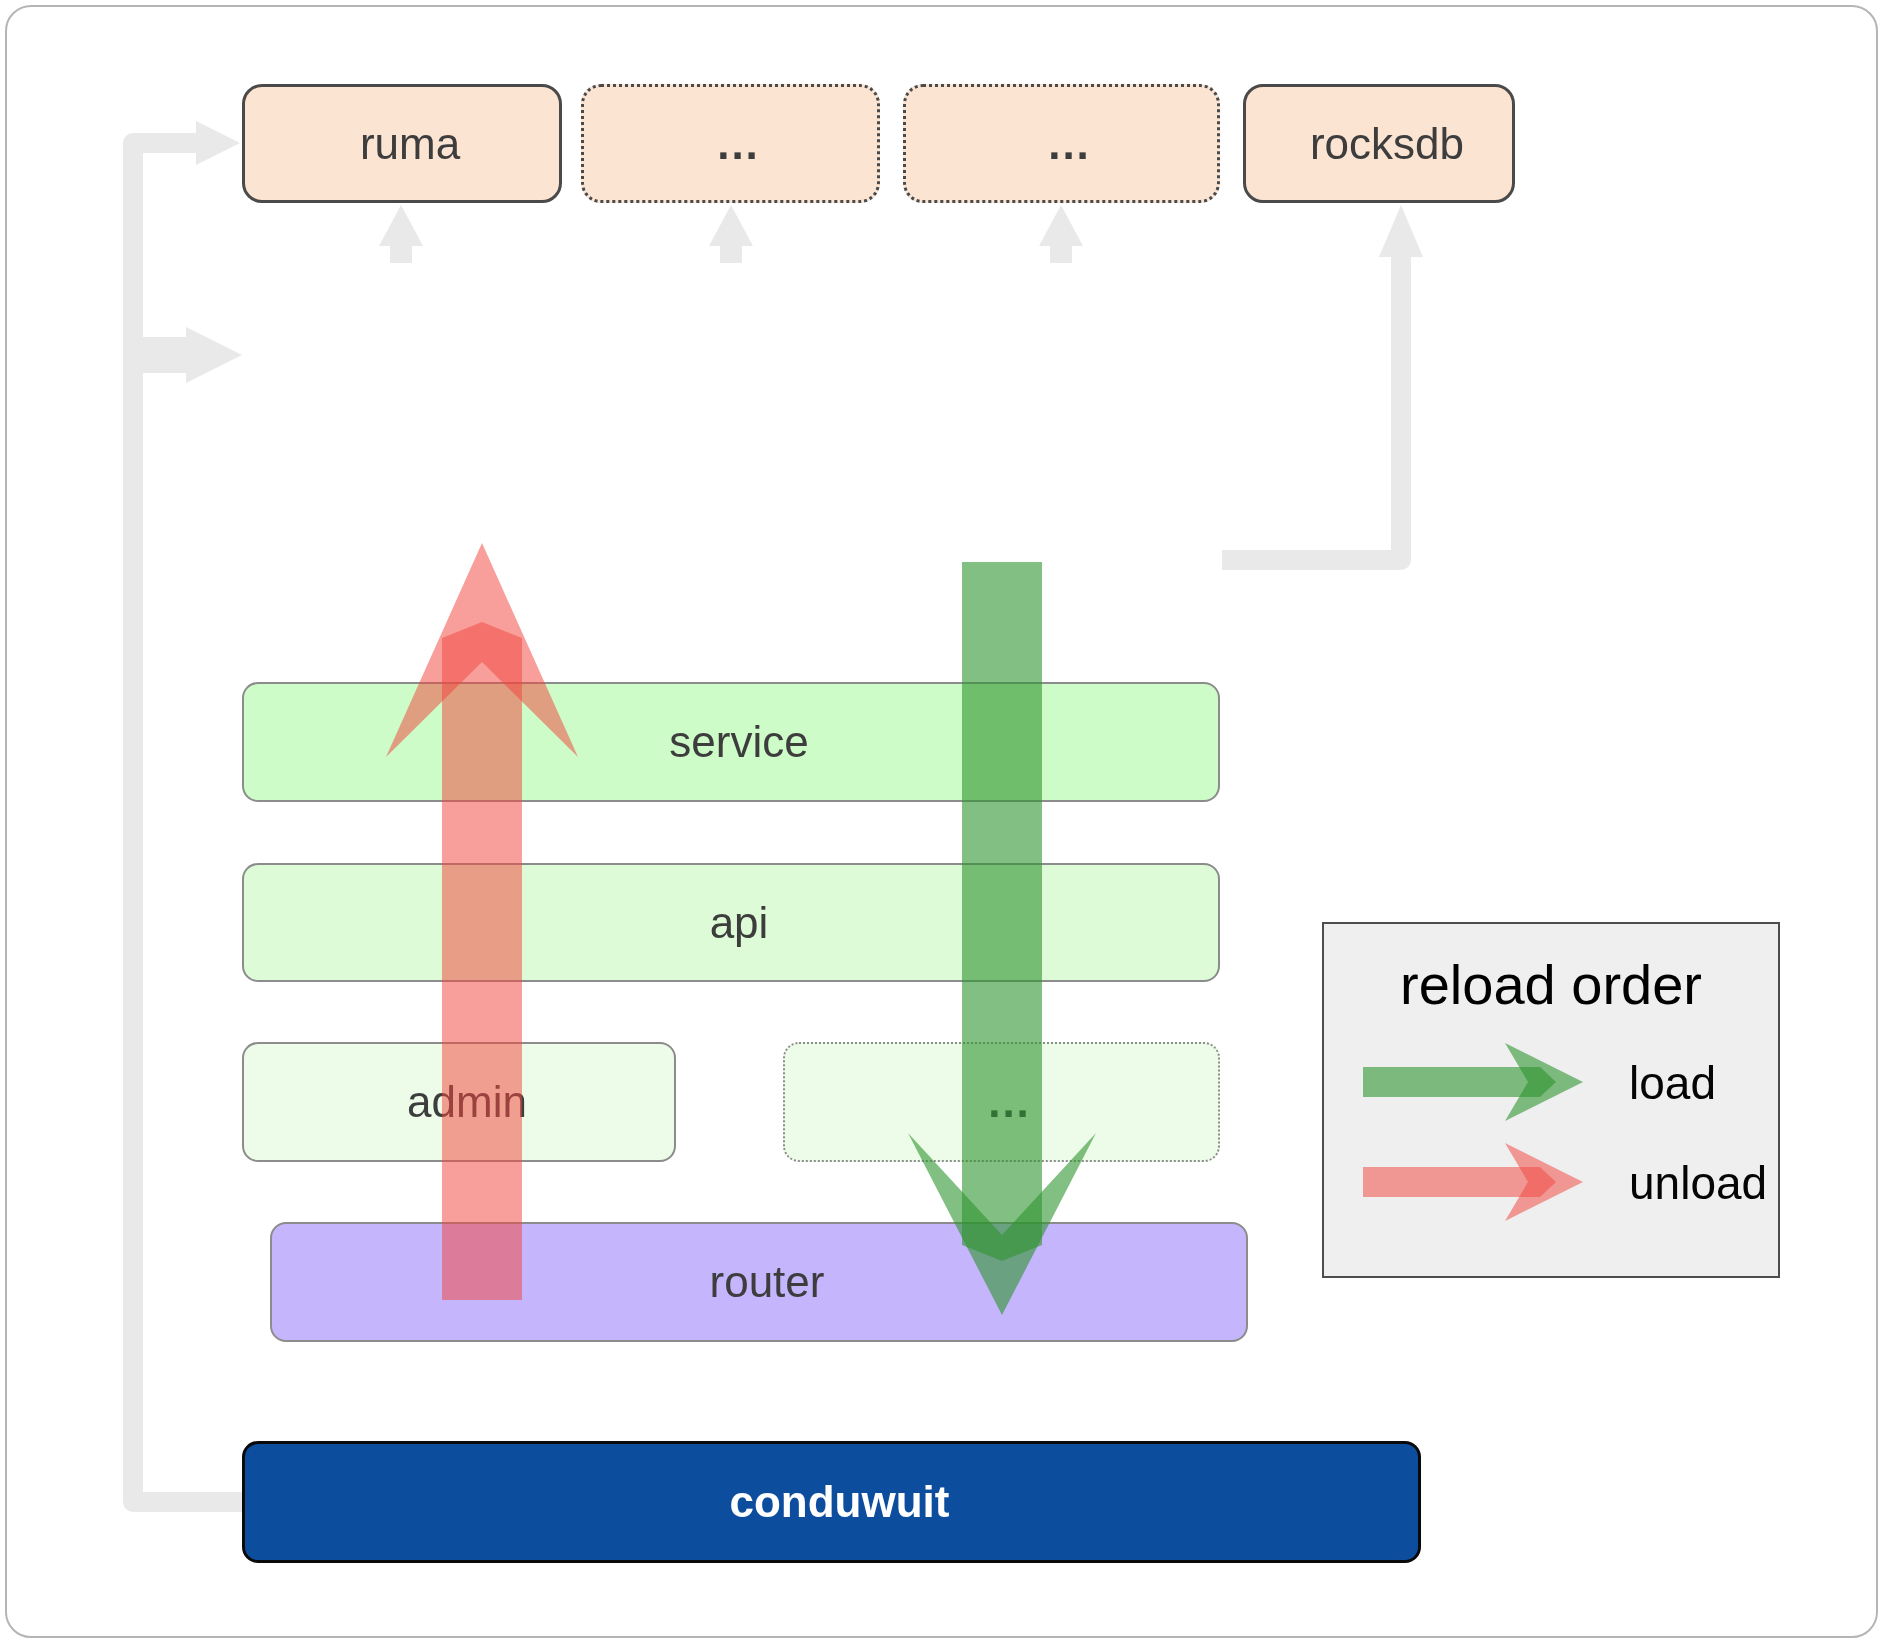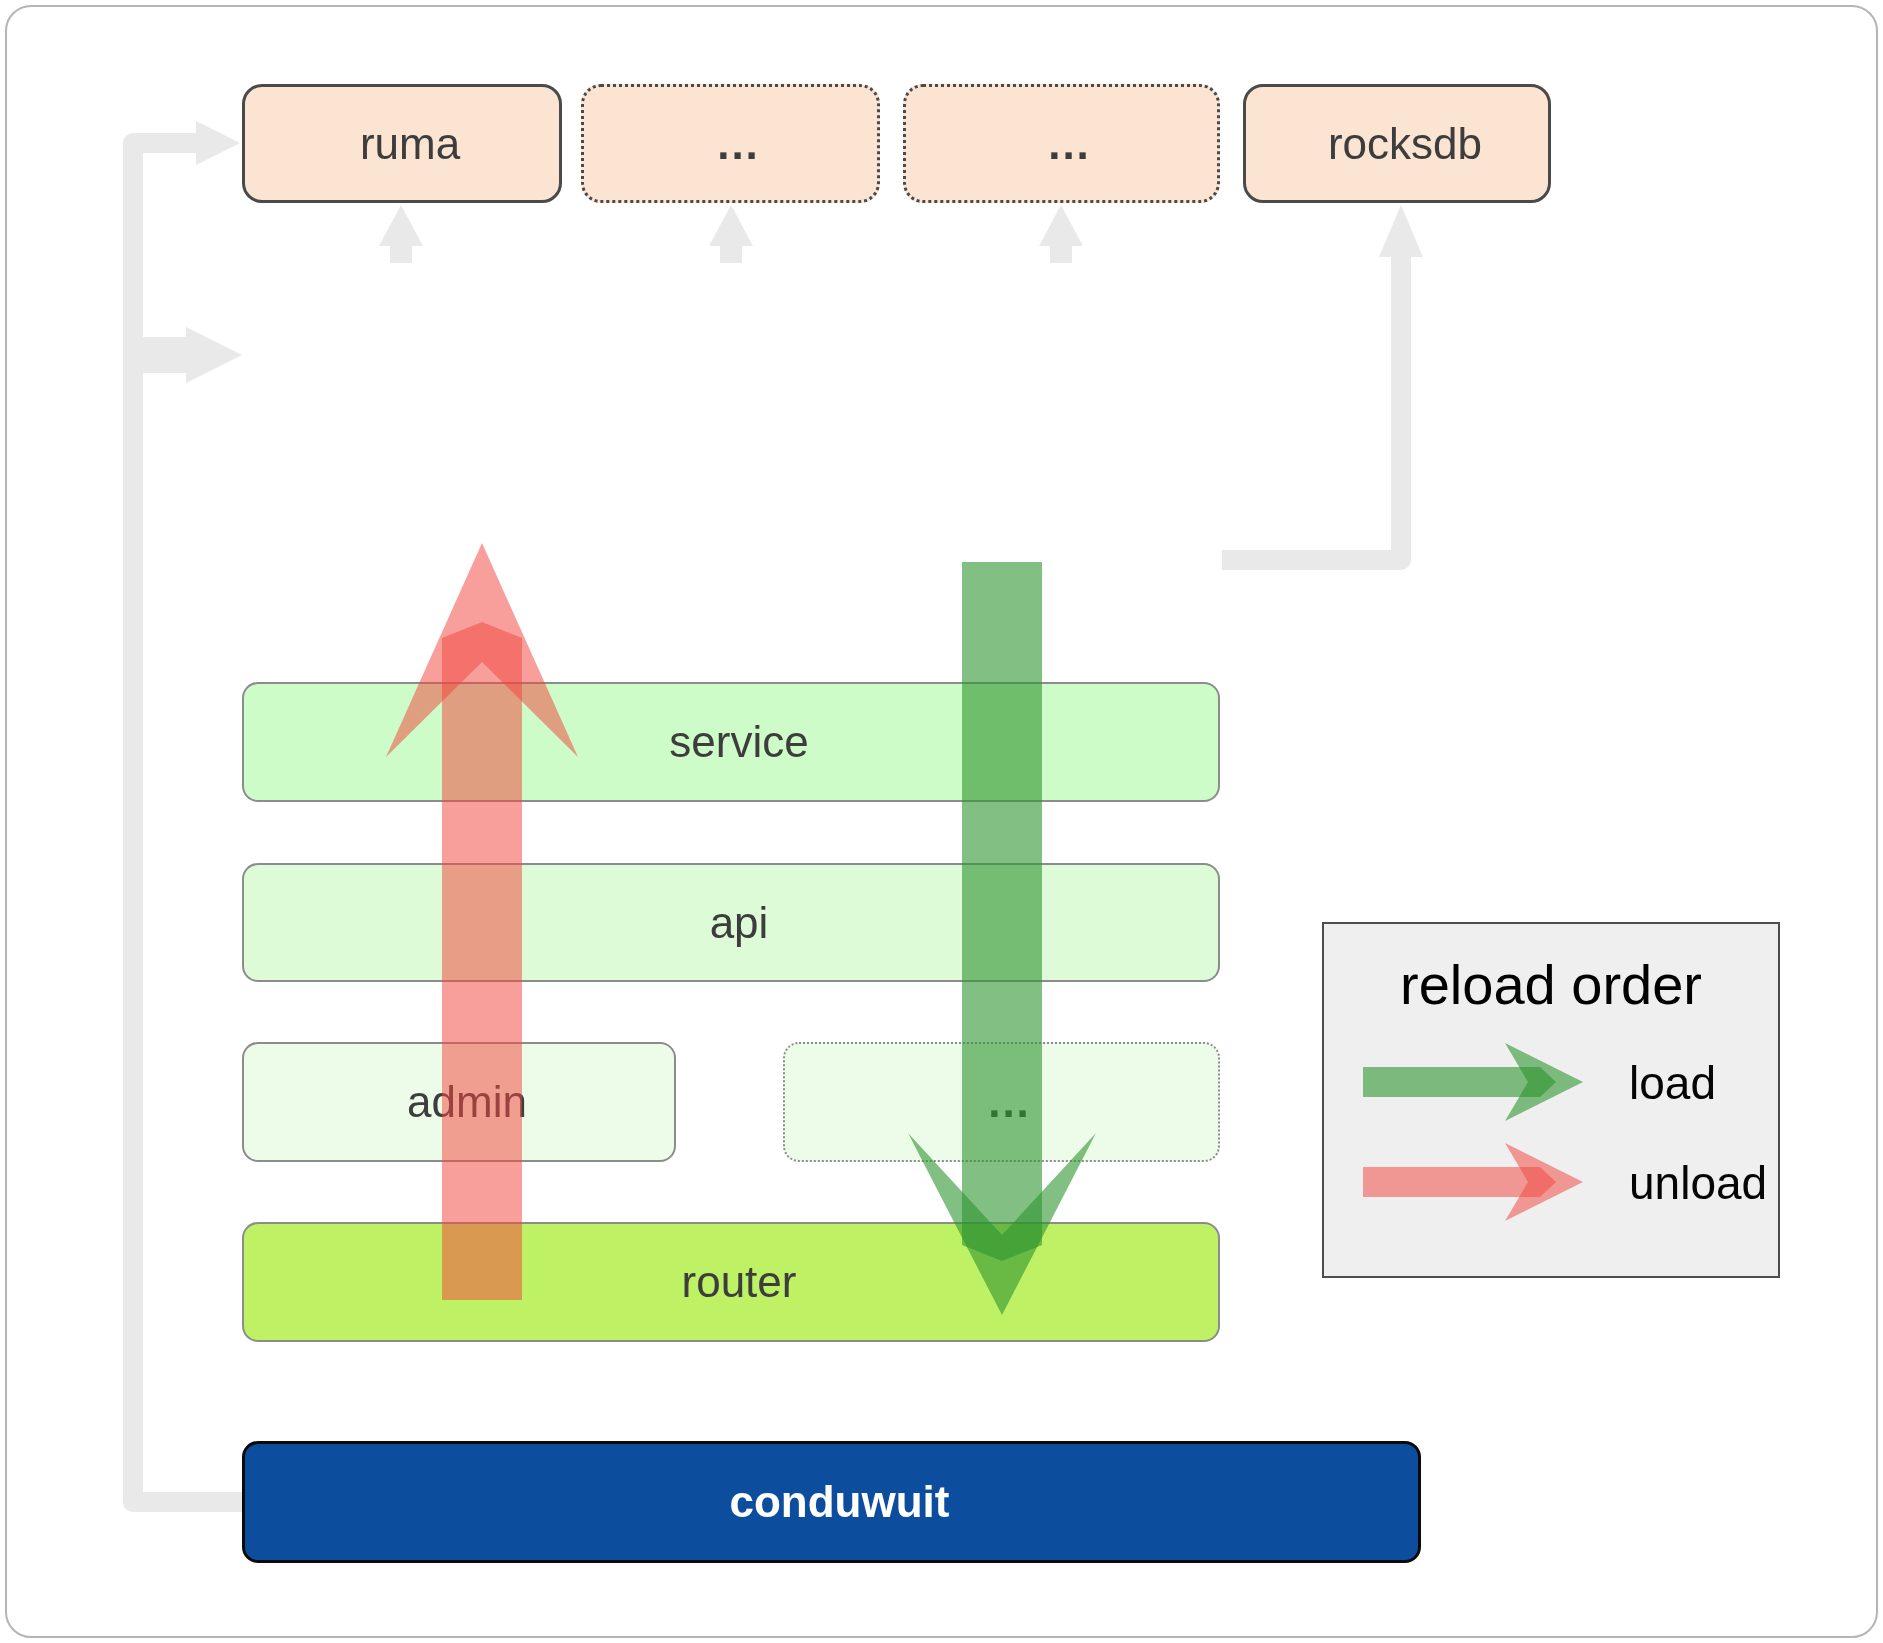--- a/index.html
+++ b/index.html
@@ -20,21 +20,21 @@
   .peach{background:var(--peach);border:3px solid var(--dark-border);}
   .peach-dotted{background:var(--peach);border:3px dotted var(--dark-border);}
   .gray-border{border:2px solid var(--gray-border);}
   .gray-dotted{border:2px dotted var(--gray-border);}
   .dots{font-weight:bold;letter-spacing:2px;}
   #node-core{background:var(--core-blue);}
   #node-database{background:var(--db-green);}
   #node-service{background:var(--service-green);}
   #node-api{background:var(--api-green);}
   #node-admin,#node-admin-etc{background:var(--admin-green);}
-  #node-router{background:#bef264;}
+  #node-router{background:#c4b5fd;margin-left:28px;}
   #node-conduwuit{
     background:var(--conduwuit-blue);border:3px solid #0a0a0a;
     color:#ffffff;font-weight:600;
   }
   #overlay{position:absolute;left:0;top:0;width:1883px;height:1643px;pointer-events:none;}
   .connector{stroke:var(--connector-gray);fill:none;}
   .connector-head{fill:var(--connector-gray);}
   .load-fill{fill:var(--load-green);fill-opacity:0.60;}
   .unload-fill{fill:var(--unload-red);fill-opacity:0.52;}
   #legend-box{
@@ -57,21 +57,21 @@
 
   <div class="node peach r20" id="node-ruma" style="left:242px;top:84px;width:320px;height:119px;">
     <span>ruma</span>
   </div>
   <div class="node peach-dotted r20" id="node-etc1" style="left:581px;top:84px;width:299px;height:119px;">
     <span class="dots">...</span>
   </div>
   <div class="node peach-dotted r20" id="node-etc2" style="left:903px;top:84px;width:317px;height:119px;">
     <span class="dots">...</span>
   </div>
-  <div class="node peach r20" id="node-rocksdb" style="left:1243px;top:84px;width:308px;height:119px;justify-content:center;">
+  <div class="node peach r20" id="node-rocksdb" style="left:1243px;top:84px;width:272px;height:119px;justify-content:center;">
     <span>rocksdb</span>
   </div>
 
   <div class="node gray-border r16" id="node-service" style="left:242px;top:682px;width:978px;height:120px;">
     <span>service</span>
   </div>
   <div class="node gray-border r16" id="node-api" style="left:242px;top:863px;width:978px;height:119px;">
     <span>api</span>
   </div>
   <div class="node gray-border r16" id="node-admin" style="left:242px;top:1042px;width:434px;height:120px;align-items:center;">

